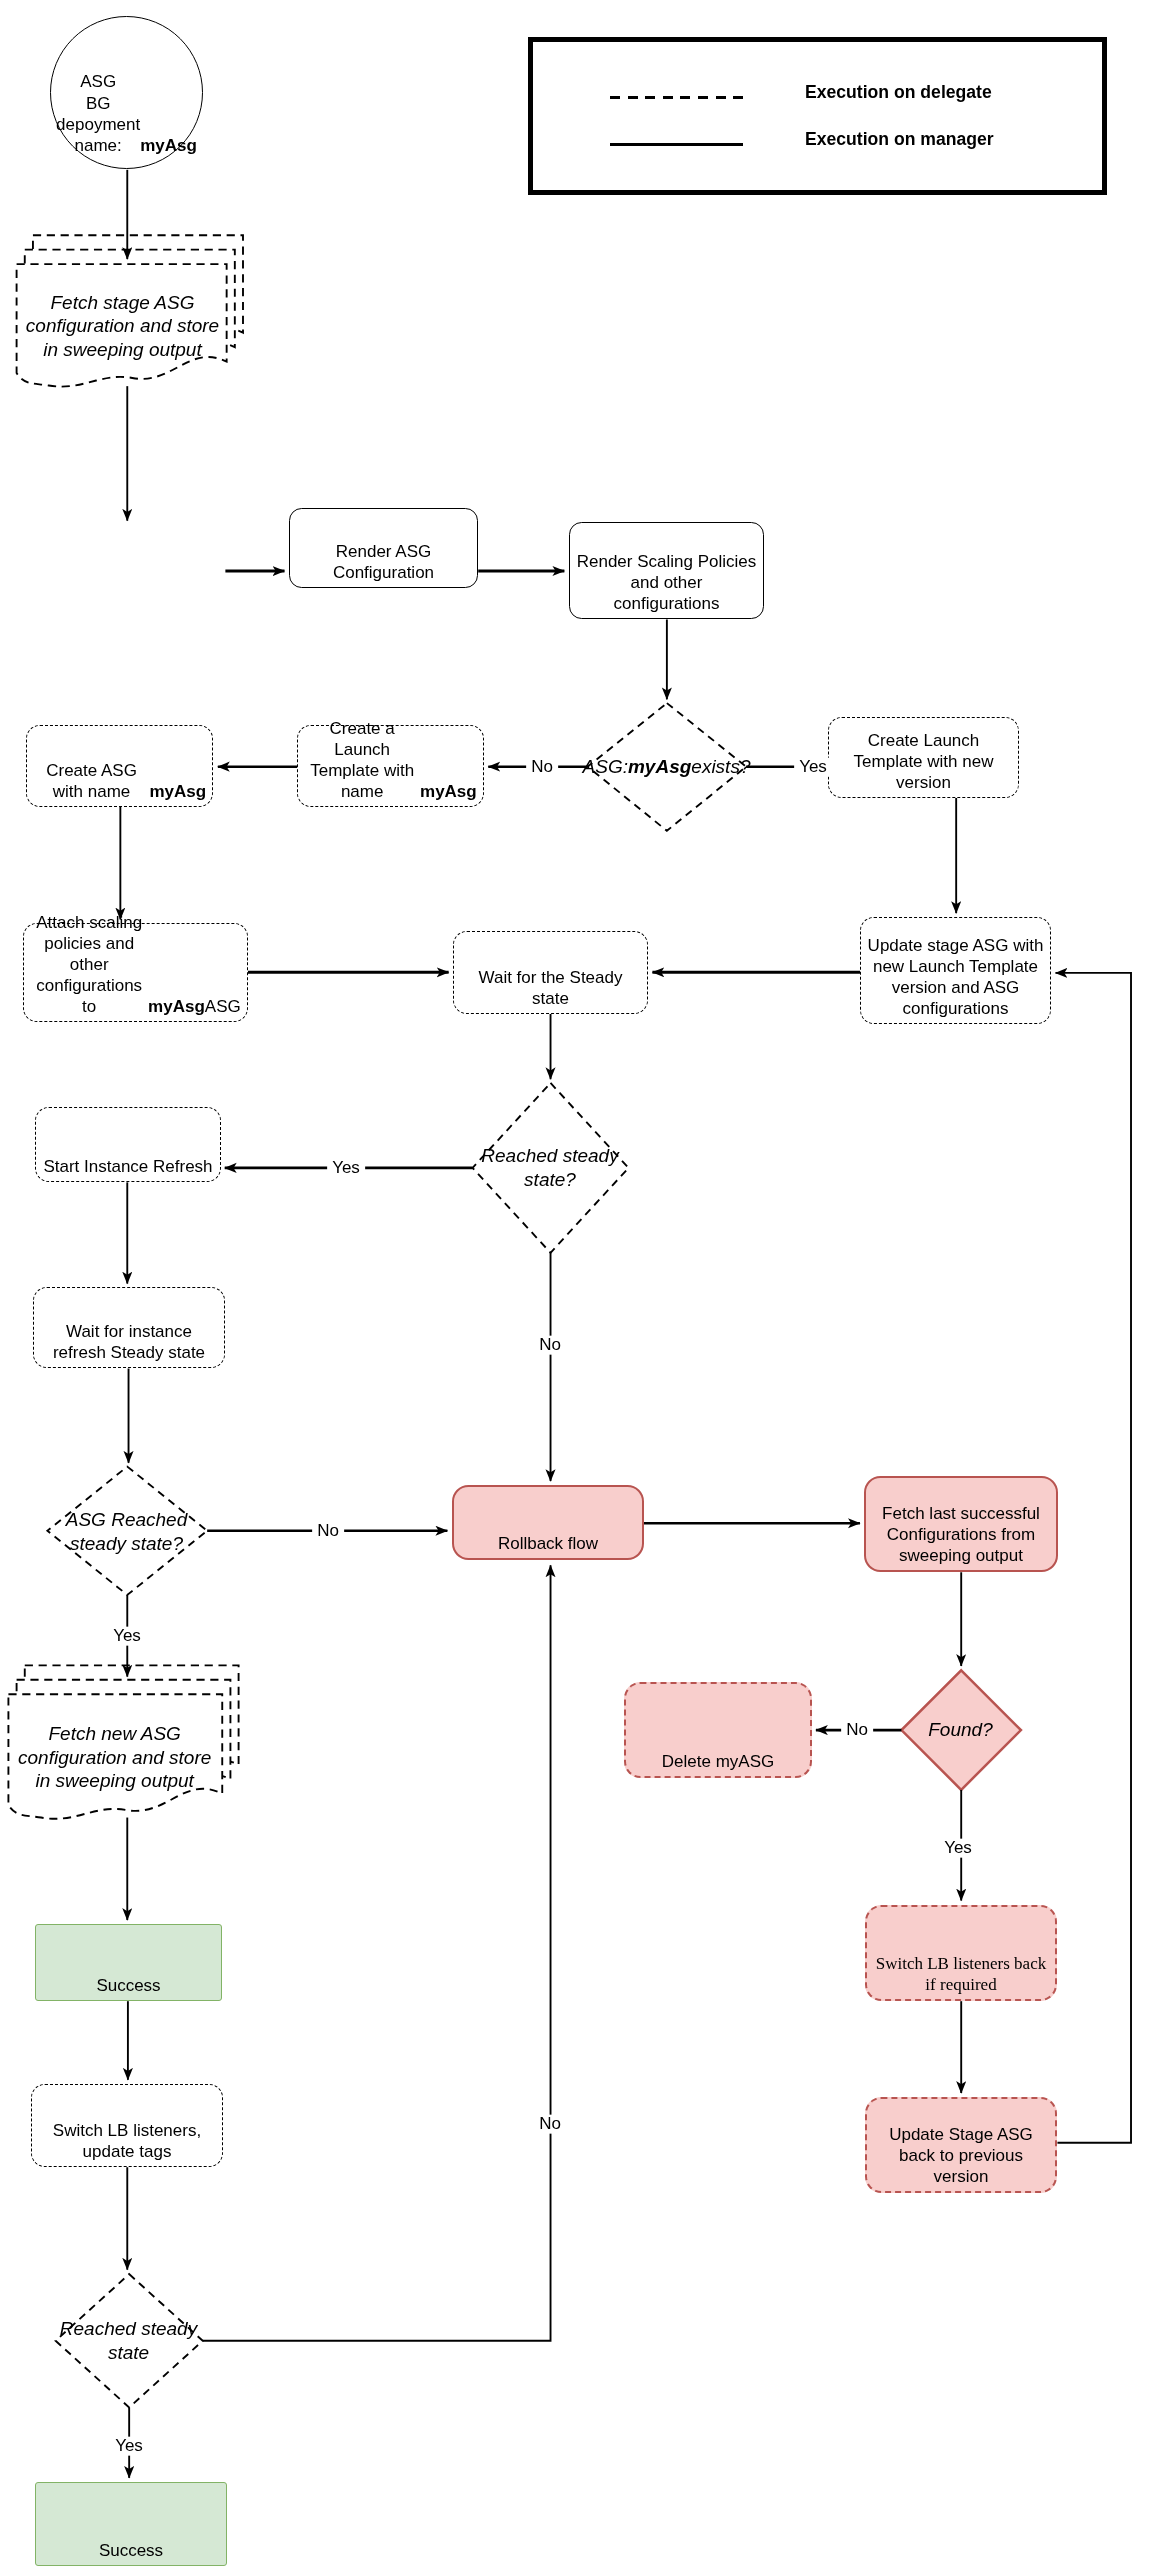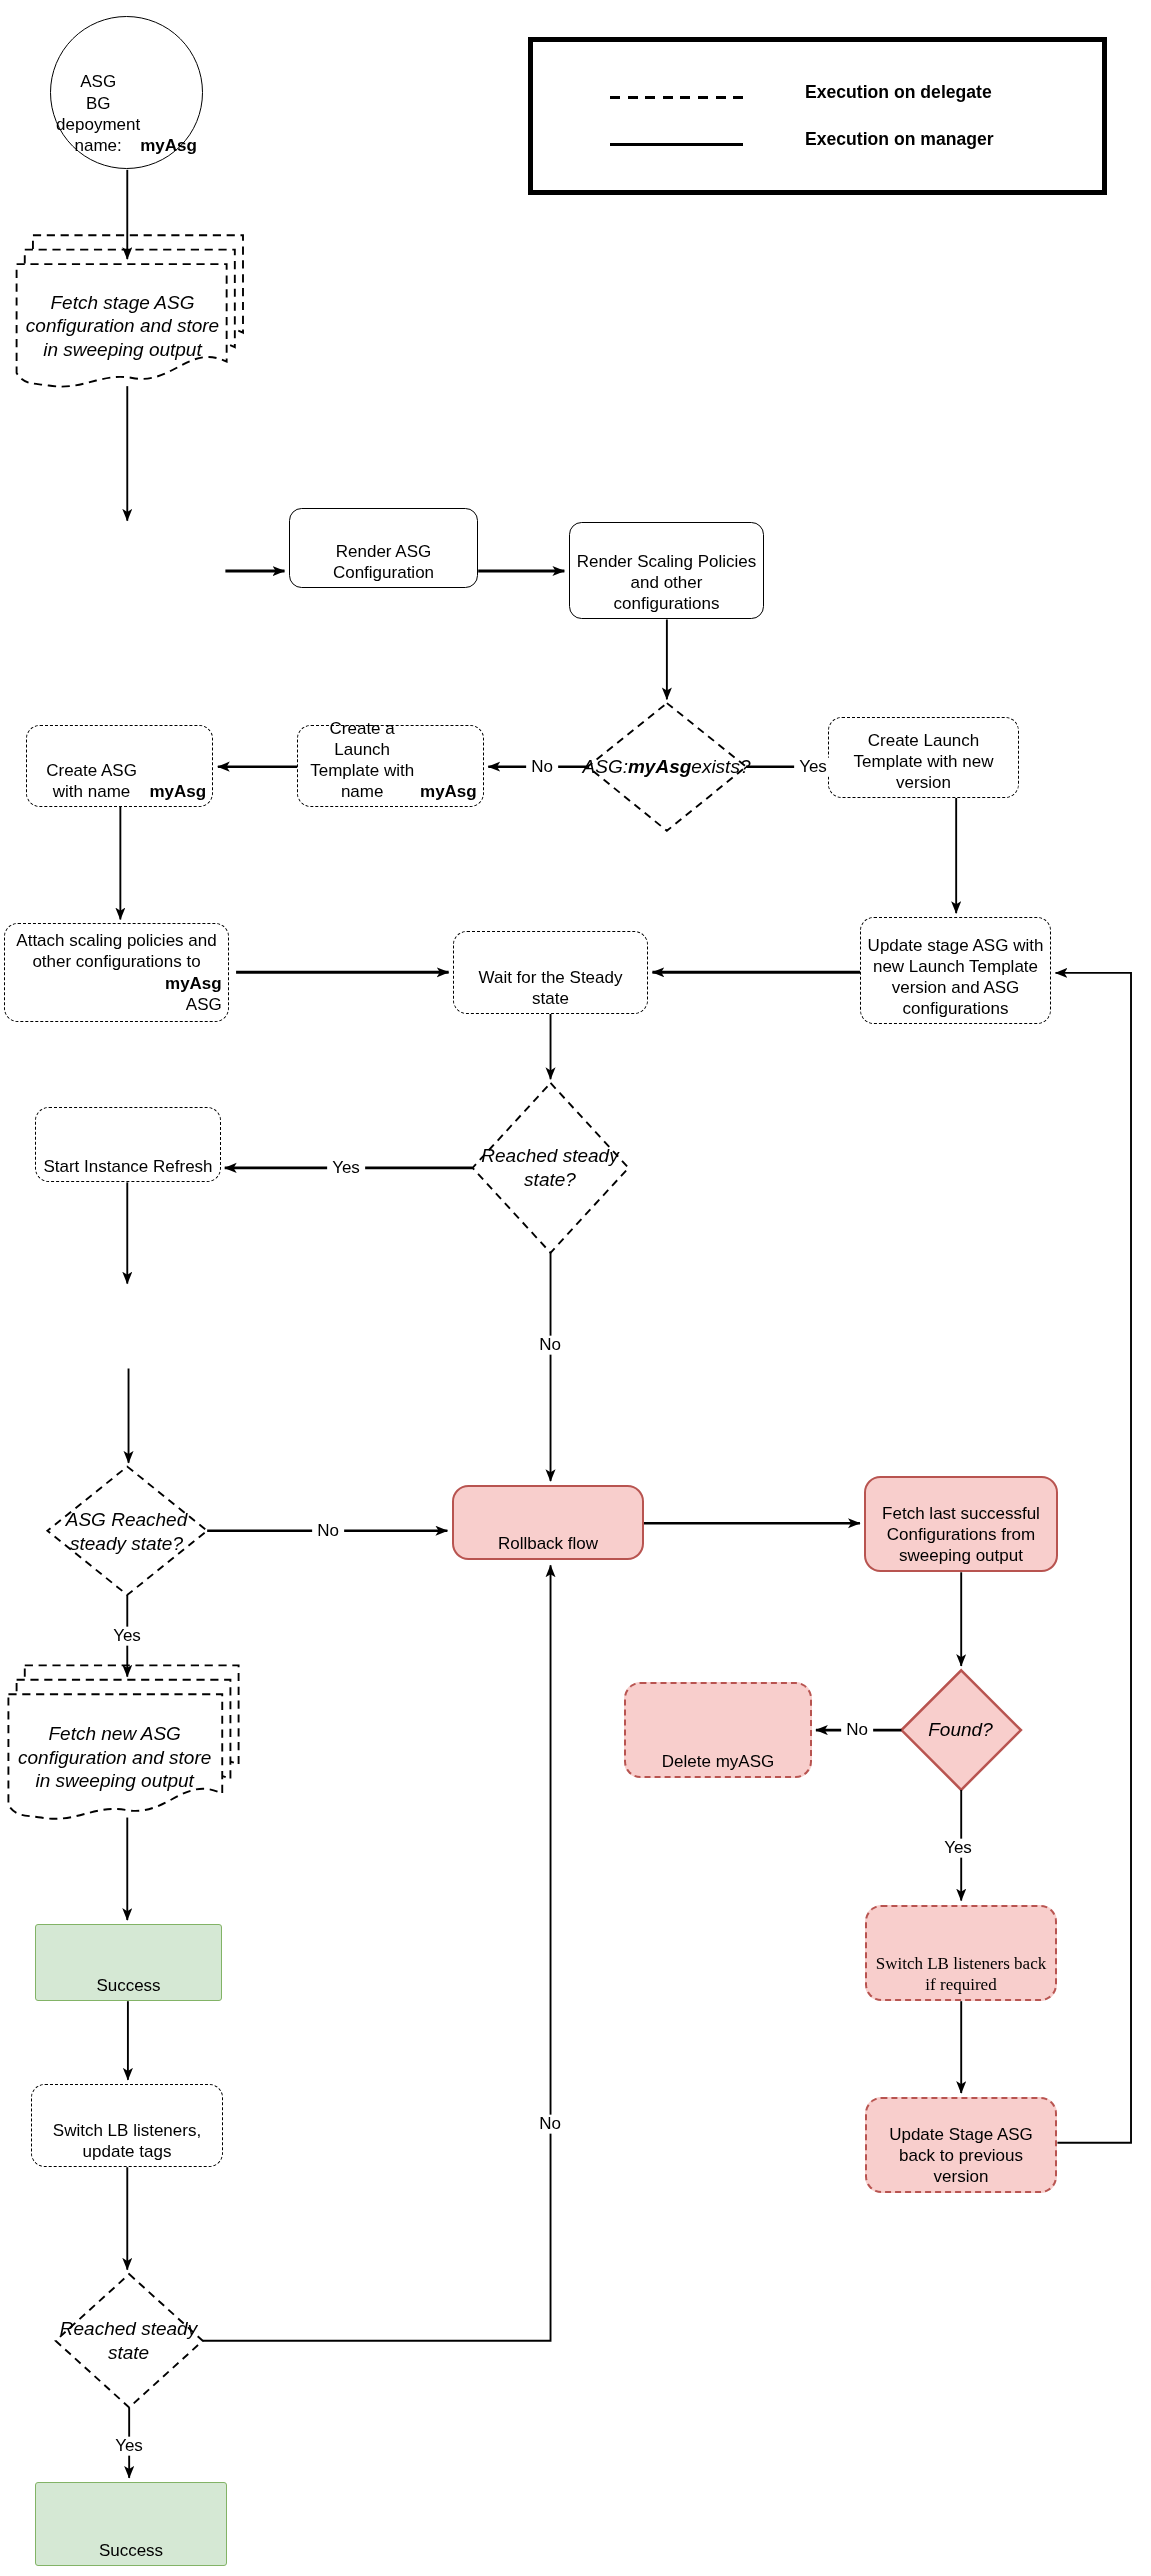--- a/index.html
+++ b/index.html
@@ -126,26 +126,27 @@
 
   <div class="node solid" style="left:289px;top:508px;width:189px;height:80px;">Render ASG Configuration</div>
   <div class="node solid" style="left:569px;top:522px;width:195px;height:97px;">Render Scaling Policies and other configurations</div>
 
   <div class="node dashed" style="left:26.4px;top:725px;width:187px;height:82px;"><span>Create ASG with name </span><span style="font-weight: 700;">myAsg</span></div>
   <div class="node dashed" style="left:297px;top:725px;width:187px;height:82px;"><span>Create a Launch Template with name </span><span style="font-weight: 700;">myAsg</span></div>
   <div class="overlay" style="left:588px;top:726px;width:157px;height:82px;"><span>ASG:
 </span><span style="font-weight: 700;">myAsg</span><span> exists?</span></div>
   <div class="node dashed" style="left:828px;top:717px;width:191px;height:81px;">Create Launch Template with new version</div>
 
-  <div class="node dashed" style="left:4px;top:923px;width:225px;height:99px;flex-direction:column;"><span>Attach scaling policies and other configurations to </span><span style="font-weight: 700;">myAsg</span><span> ASG</span></div>
+  <div class="node dashed" style="left:23px;top:923px;width:225px;height:99px;"><span>Attach scaling policies and other configurations to </span><span style="font-weight: 700;">myAsg</span><span> ASG</span></div>
   <div class="node dashed" style="left:453px;top:931px;width:195px;height:83px;">Wait for the Steady state</div>
   <div class="node dashed" style="left:860px;top:917px;width:191px;height:107px;">Update stage ASG with new Launch Template version and ASG configurations</div>
 
   <div class="overlay" style="left:481px;top:1127px;width:138px;height:82px;">Reached steady state?</div>
   <div class="node dashed" style="left:35px;top:1107px;width:186px;height:75px;">Start Instance Refresh</div>
+  <div class="node dashed" style="left:33px;top:1287px;width:192px;height:81px;">Wait for instance refresh Steady state</div>
 
   <div class="overlay" style="left:48px;top:1492px;width:157px;height:79px;">ASG Reached steady state?</div>
 
   <div class="node danger-solid" style="left:452px;top:1485px;width:192px;height:75px;">Rollback flow</div>
   <div class="node danger-solid" style="left:864px;top:1476px;width:194px;height:96px;">Fetch last successful Configurations from sweeping output</div>
 
   <div class="overlay" style="left:15.7px;top:1712px;width:198px;height:91px;">Fetch new ASG configuration and store in sweeping output</div>
 
   <div class="overlay" style="left:901px;top:1711px;width:119px;height:38px;">Found?</div>
   <div class="node danger-dashed" style="left:624px;top:1682px;width:188px;height:96px;">Delete myASG</div>

